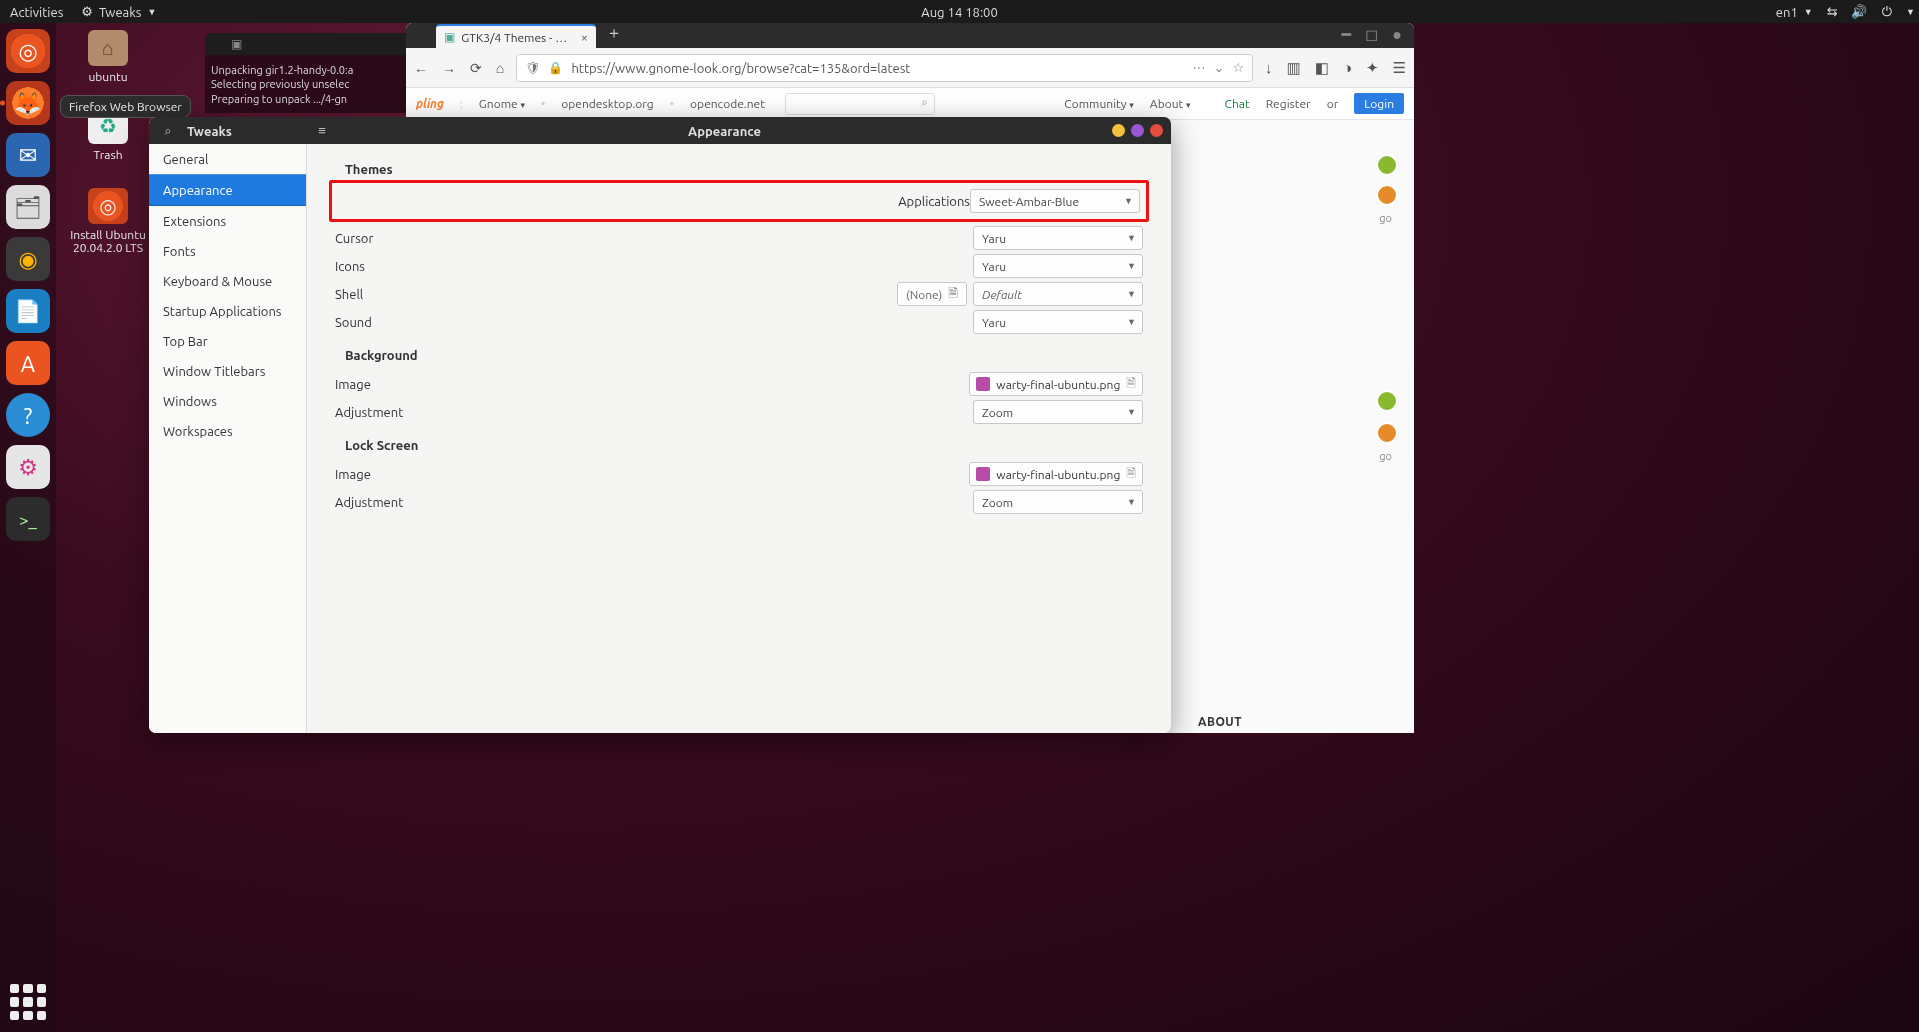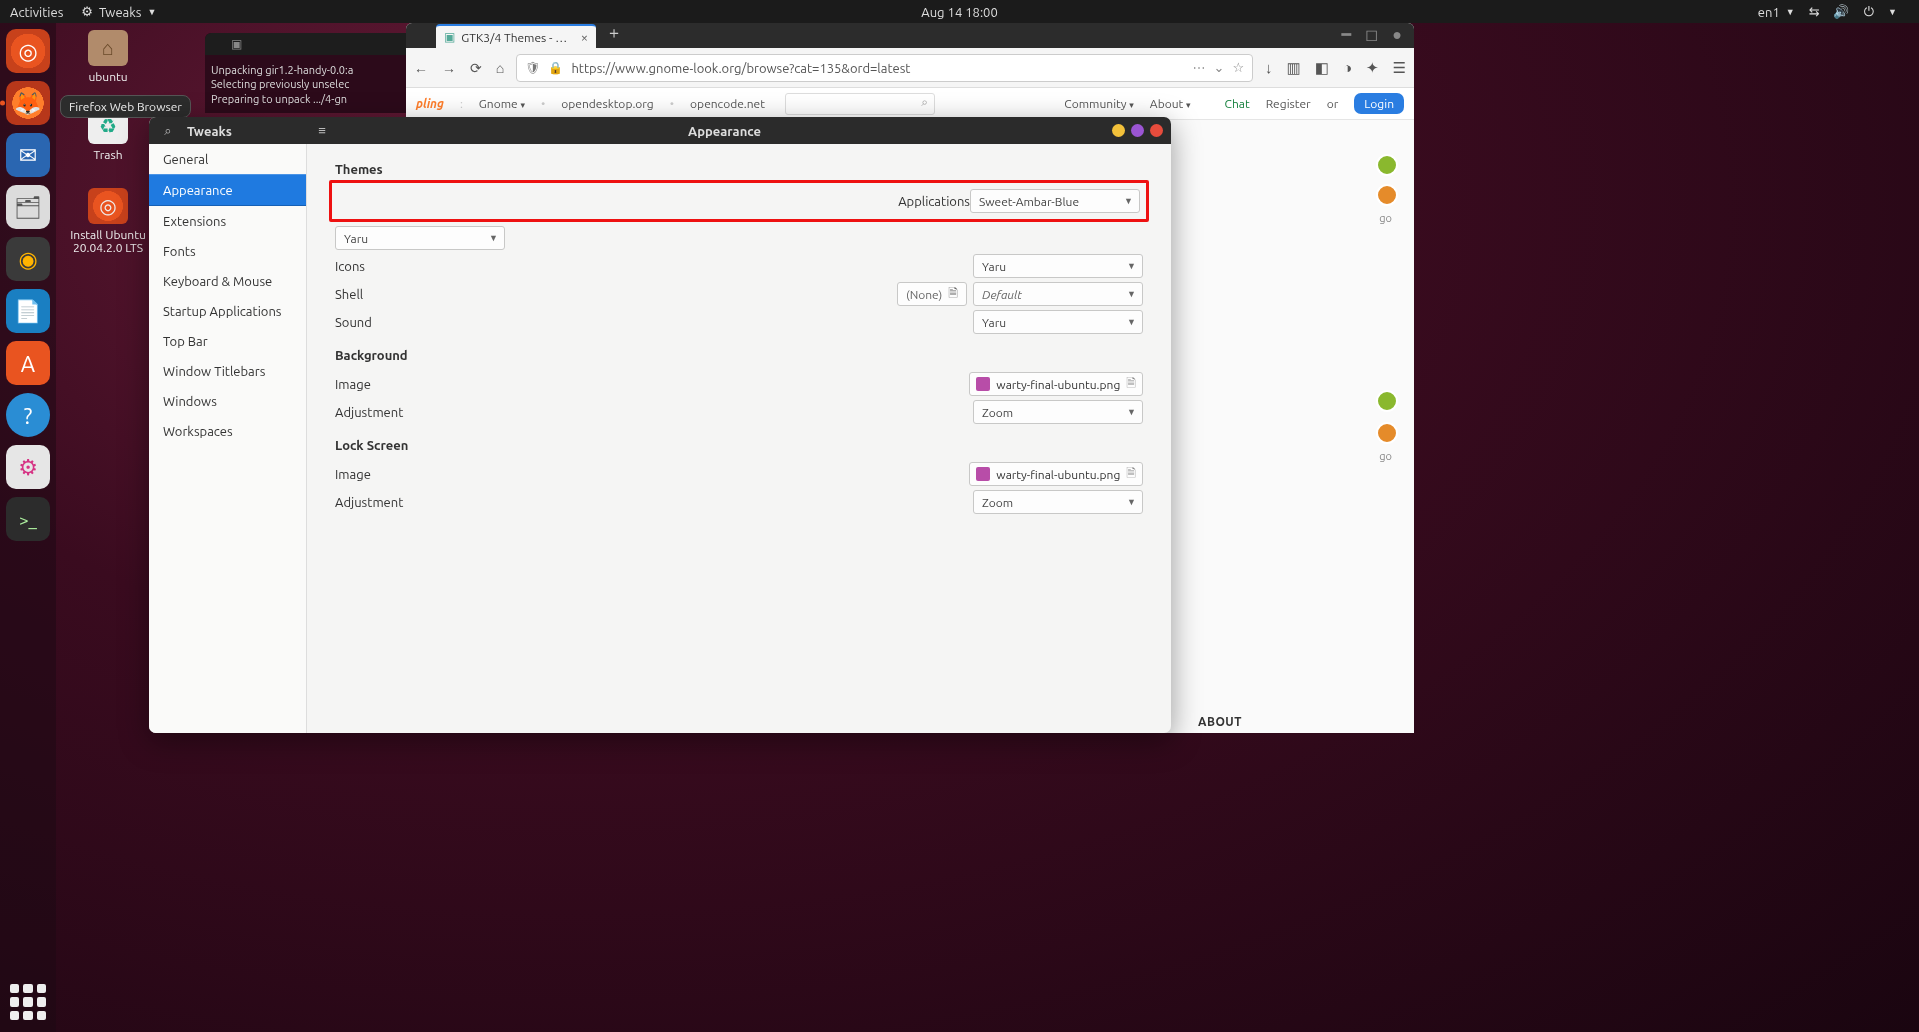--- a/index.html
+++ b/index.html
@@ -6,21 +6,21 @@
   html, body { width: 1919px; height: 1032px; overflow: hidden; }
   body {
     background: radial-gradient(ellipse at 30% 20%, #6b1d3a 0%, #3a0b1f 40%, #1a0510 100%);
     position: relative; color: #eee;
   }
 
   
   .top-bar { position:absolute; top:0; left:0; right:0; height:23px; background:#1b1b1b; display:flex; align-items:center; font-size:13px; color:#ddd; z-index:50; }
   .top-bar .left { display:flex; align-items:center; gap:18px; padding-left:10px; }
   .top-bar .center { position:absolute; left:50%; transform:translateX(-50%); }
-  .top-bar .right { margin-left:auto; display:flex; align-items:center; gap:14px; padding-right:22px; }
+  .top-bar .right { margin-left:auto; display:flex; align-items:center; gap:14px; padding-right:4px; }
   .top-bar .menu-item { display:flex; align-items:center; gap:6px; }
   .caret-down { font-size:9px; }
 
   
   .dock { position:absolute; left:0; top:23px; bottom:0; width:56px; background:rgba(30,10,20,0.55); display:flex; flex-direction:column; align-items:center; padding-top:6px; gap:8px; z-index:40; }
   .dock .app-icon { width:44px; height:44px; border-radius:10px; display:flex; align-items:center; justify-content:center; font-size:22px; color:#fff; }
   .dock .ubuntu { background: radial-gradient(circle at 50% 50%, #e95420 55%, #c7411b 56%); }
   .dock .firefox { background: radial-gradient(circle at 50% 50%, #ff7e2b 50%, #b7371a 51%); position:relative; }
   .dock .thunder { background:#2a66b1; }
   .dock .files { background:#dcdcdc; color:#555; }
@@ -60,21 +60,21 @@
   .ff-toolbar { height:40px; background:#f5f5f5; border-bottom:1px solid #ddd; display:flex; align-items:center; padding:0 8px; gap:6px; font-size:14px; color:#555; }
   .ff-toolbar .nav-icons { display:flex; gap:14px; }
   .ff-url { flex:1; height:28px; background:#fff; border:1px solid #ccc; border-radius:4px; display:flex; align-items:center; padding:0 8px; font-size:13px; color:#555; gap:8px; margin:0 6px; }
   .ff-url .lock { color:#777; font-size:12px; }
   .ff-right-icons { display:flex; gap:14px; align-items:center; font-size:15px; }
   .ff-sitebar { height:32px; border-bottom:1px solid #e5e5e5; display:flex; align-items:center; padding:0 10px; font-size:12px; color:#555; gap:16px; }
   .pling-logo { font-weight:bold; color:#ff7e2b; font-size:12px; font-style:italic; }
   .ff-sitebar .searchbox { width:150px; height:22px; border:1px solid #ddd; border-radius:3px; margin-left:4px; position:relative; }
   .ff-sitebar .searchbox::after { content:"⌕"; position:absolute; right:6px; top:1px; color:#aaa; }
   .ff-sitebar .spacer { flex:1; }
-  .login-btn { background:#2a7de1; color:#fff; padding:4px 10px; border-radius:7px; font-size:12px; }
+  .login-btn { background:#2a7de1; color:#fff; padding:4px 10px; border-radius:2px; font-size:12px; }
   .chat-pill { display:flex; align-items:center; gap:4px; color:#15803d; }
   .chat-dot { width:14px; height:14px; border-radius:50%; background:conic-gradient(#3bd #120deg,#fb4 120deg 240deg,#e55 240deg); }
   .page-body { position:absolute; top:97px; bottom:0; left:0; right:0; background:#fafafa; }
   .page-right { position:absolute; right:16px; top:0; width:220px; }
   .about-box { position:absolute; right:16px; top:595px; width:200px; font-size:12px; color:#333; }
   .about-box h4 { font-size:12px; font-weight:bold; margin-bottom:14px; letter-spacing:0.5px; }
   .peek-badge { position:absolute; width:22px; height:22px; border-radius:50%; border:2px solid #fff; }
   .peek-text { position:absolute; font-size:11px; color:#888; }
 
   
@@ -85,21 +85,21 @@
   .tweaks-hdr .menu-ico { width:30px; text-align:center; color:#bbb; }
   .tweaks-hdr .title2 { flex:1; text-align:center; font-weight:bold; }
   .tweaks-hdr .win-ctrl { display:flex; gap:6px; padding-right:8px; }
   .tweaks-hdr .win-ctrl span { width:13px; height:13px; border-radius:50%; }
   .wc-min { background:#f3c13a; } .wc-max{ background:#9b55d3; } .wc-close{ background:#e74c3c; }
   .tweaks-body { display:flex; height:calc(100% - 27px); }
   .tweaks-sidebar { width:158px; background:#fafaf9; border-right:1px solid #ddd; }
   .tweaks-sidebar .item { padding:8px 14px; cursor:pointer; }
   .tweaks-sidebar .item.active { background:#1f7ae0; color:#fff; border-top:1px solid rgba(255,255,255,0.2); border-bottom:1px solid #1560b5; }
   .tweaks-content { flex:1; padding:12px 28px; overflow:auto; }
-  .section-title { font-weight:bold; margin:6px 0 8px; color:#333; }
+  .section-title { font-weight:bold; margin:6px 10px 8px; color:#333; }
   .row { display:flex; align-items:center; height:28px; margin-bottom:0; }
   .row .label { flex:1; }
   .dropdown { width:170px; height:24px; background:#fdfdfd; border:1px solid #c8c8c7; border-radius:3px; display:flex; align-items:center; padding:0 8px; font-size:12px; position:relative; color:#444; }
   .dropdown.italic { font-style:italic; color:#666; }
   .dropdown .dd-caret { position:absolute; right:6px; color:#666; font-size:9px; }
   .none-btn { height:24px; border:1px solid #c8c8c7; border-radius:3px; background:#fdfdfd; padding:0 8px; font-size:12px; display:flex; align-items:center; gap:6px; margin-right:6px; color:#666; }
   .file-btn { height:24px; border:1px solid #c8c8c7; border-radius:3px; background:#fdfdfd; padding:0 6px; font-size:12px; display:flex; align-items:center; gap:6px; }
   .file-btn .thumb { width:14px; height:14px; background:#b84da8; border-radius:2px; }
   .file-btn .open-ico { color:#888; font-size:12px; }
   .highlight-row { border:3px solid #e11; border-radius:2px; padding:4px 6px; margin:-4px -6px 2px;text-align:right; }
@@ -282,20 +282,21 @@
         <div class="row">
           <div class="label">Applications</div>
           <div class="dropdown">
             <span>Sweet-Ambar-Blue</span>
               <span class="dd-caret">▼</span>
           </div>
         </div>
       </div>
 
       <div class="row">
+        <div class="label">Cursor</div>
         <div class="dropdown">
             <span>Yaru</span>
             <span class="dd-caret">▼</span>
           </div>
       </div>
       <div class="row">
         <div class="label">Icons</div>
         <div class="dropdown">
             <span>Yaru</span>
             <span class="dd-caret">▼</span>

